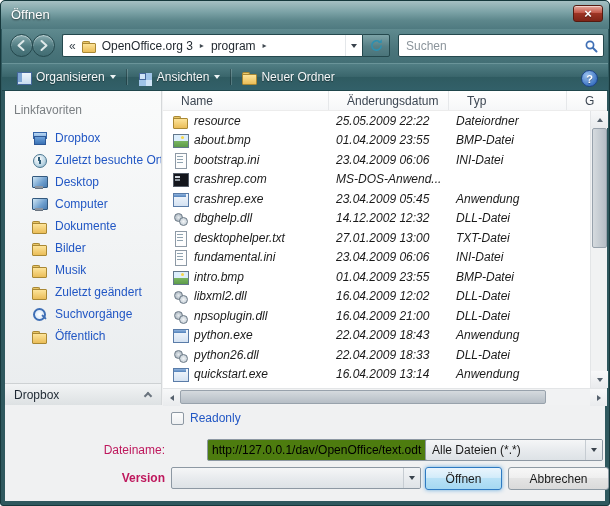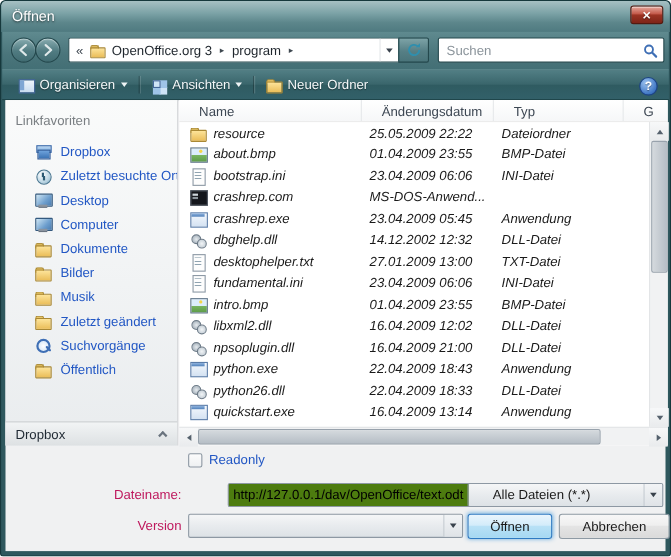--- a/index.html
+++ b/index.html
@@ -110,25 +110,25 @@
   .tri-down{width:0;height:0;border-left:3.5px solid transparent;border-right:3.5px solid transparent;border-top:4.5px solid #55616d;}
   .tri-left{width:0;height:0;border-top:3.5px solid transparent;border-bottom:3.5px solid transparent;border-right:4.5px solid #55616d;}
   .tri-right{width:0;height:0;border-top:3.5px solid transparent;border-bottom:3.5px solid transparent;border-left:4.5px solid #55616d;}
 
   
   .readonly-row{position:absolute;left:166px;top:320px;display:flex;align-items:center;}
   .checkbox{width:13px;height:13px;background:linear-gradient(180deg,#fcfcfc,#eef0f2);border:1px solid #8d98a3;border-radius:2px;cursor:pointer;}
   .readonly-label{margin-left:6px;color:#2257c4;}
   .lbl{position:absolute;color:#be185d;}
   .lbl-dateiname{left:0;top:352px;width:160px;text-align:right;}
-  .lbl-version{left:0;top:380px;width:160px;text-align:right;}
+  .lbl-version{left:0;top:380px;width:160px;text-align:right;font-weight:bold;}
   .combo{position:absolute;height:22px;border:1px solid #8d98a3;border-radius:2px;display:flex;align-items:center;overflow:hidden;}
   .combo-filename{left:166px;top:348px;width:250px;background:#4d7c0f;margin-left:36px;}
   .combo-input{flex:1;min-width:0;border:none;outline:none;background:transparent;font:12px "Liberation Sans","DejaVu Sans",sans-serif;color:#000;padding:0 2px 0 4px;}
-  .combo-filetype{left:420px;top:348px;width:178px;background:linear-gradient(180deg,#f5f6f7,#e8ebee 50%,#dde2e6);padding-left:16px;}
+  .combo-filetype{left:420px;top:348px;width:178px;background:linear-gradient(180deg,#f5f6f7,#e8ebee 50%,#dde2e6);}
   .combo-version{left:166px;top:376px;width:250px;background:linear-gradient(180deg,#f5f6f7,#e8ebee 50%,#dde2e6);}
   .combo-text{flex:1;padding-left:6px;white-space:nowrap;overflow:hidden;color:#1a1a1a;}
   .combo-arrow{width:17px;height:100%;display:flex;align-items:center;justify-content:center;border-left:1px solid #c6ccd2;background:linear-gradient(180deg,#f2f4f6,#dfe3e7);cursor:pointer;flex:none;}
   .combo-arrow.plain{background:#fff;border-left:none;}
   .btn{position:absolute;top:376px;height:23px;border-radius:3px;font:12px "Liberation Sans","DejaVu Sans",sans-serif;color:#1a1a1a;cursor:pointer;}
   .btn-open{left:420px;width:77px;border:1px solid #2e7ac2;background:linear-gradient(180deg,#eaf5fd,#d3ecfa 45%,#b8e1f6 50%,#a5d8f2);box-shadow:0 0 4px rgba(80,160,220,.85);}
   .btn-cancel{left:503px;width:101px;border:1px solid #8e9aa4;background:linear-gradient(180deg,#f7f7f7,#efefef 45%,#e4e4e4 50%,#dadada);}
 </style>
 </head>
 <body>

